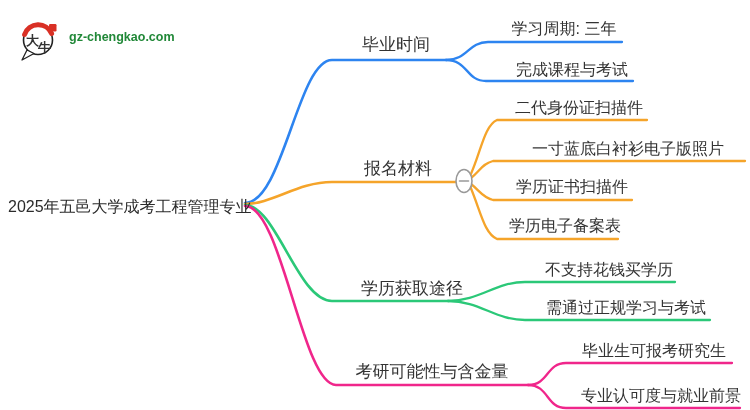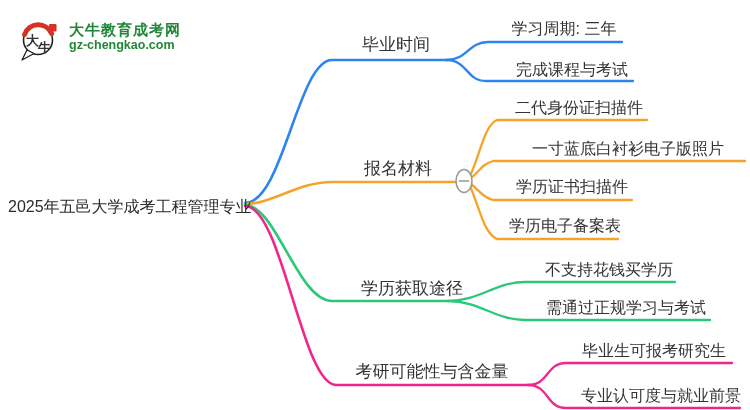--- a/index.html
+++ b/index.html
@@ -23,21 +23,20 @@
 <div class="logo">
   <svg width="48" height="50" viewBox="0 0 48 50">
     <circle cx="24" cy="28" r="14.5" fill="#ffffff" stroke="#222222" stroke-width="1.6"></circle>
     <path d="M 10.6,22.5 A 14.5,14.5 0 0 1 37.6,21.5" fill="none" stroke="#d93025" stroke-width="5" stroke-linecap="round"></path>
     <rect x="35" y="12" width="7.5" height="7.5" rx="1.2" fill="#d93025"></rect>
     <path d="M 13,38 L 8,48 L 20,41.5 Z" fill="#ffffff" stroke="#222222" stroke-width="1.3" stroke-linejoin="round"></path>
     <text x="12" y="33" font-size="13" font-weight="bold" fill="#111111">大</text>
     <text x="24" y="40" font-size="13" font-weight="bold" fill="#111111">牛</text>
   </svg>
   <div class="logo-text">
-    <div class="logo-title">大牛教育成考网</div>
     <div class="logo-sub">gz-chengkao.com</div>
   </div>
 </div>
 
 <svg class="canvas" viewBox="0 0 750 410">
 
   <path class="link main" d="M245,203 C283,203 298,60 332,60 L446,60" stroke="#2d84f0"></path>
   <path class="link main" d="M245,204 C272,204 298,182 332,182 L456,182" stroke="#f5a42a"></path>
   <path class="link main" d="M245,205 C276,205 298,301 332,301 L448,301" stroke="#2bc878"></path>
   <path class="link main" d="M245,206 C282,206 302,385 336,385 L528,385" stroke="#f0268b"></path>

